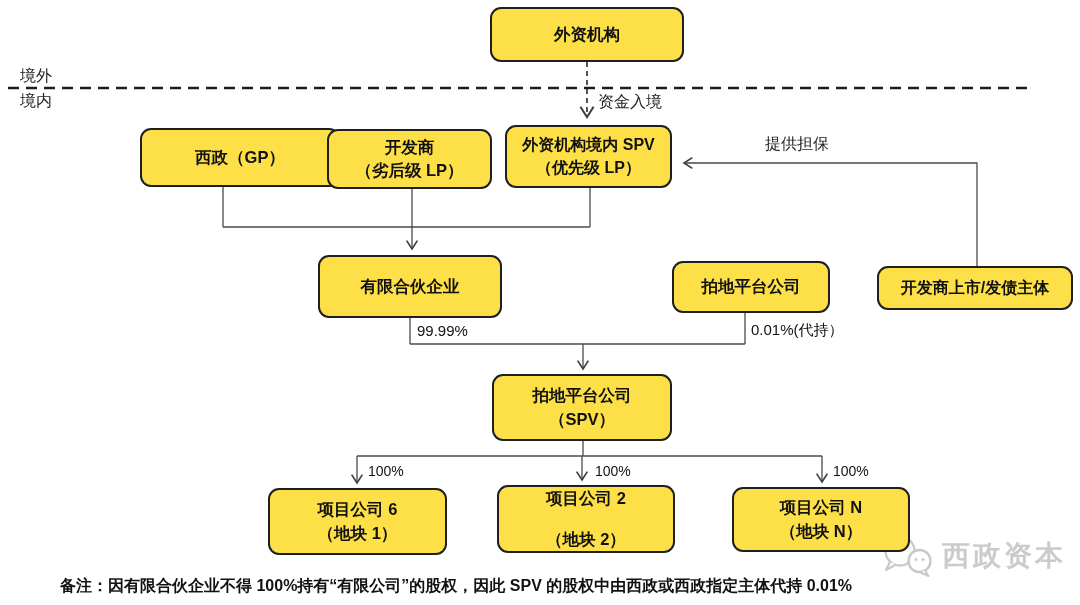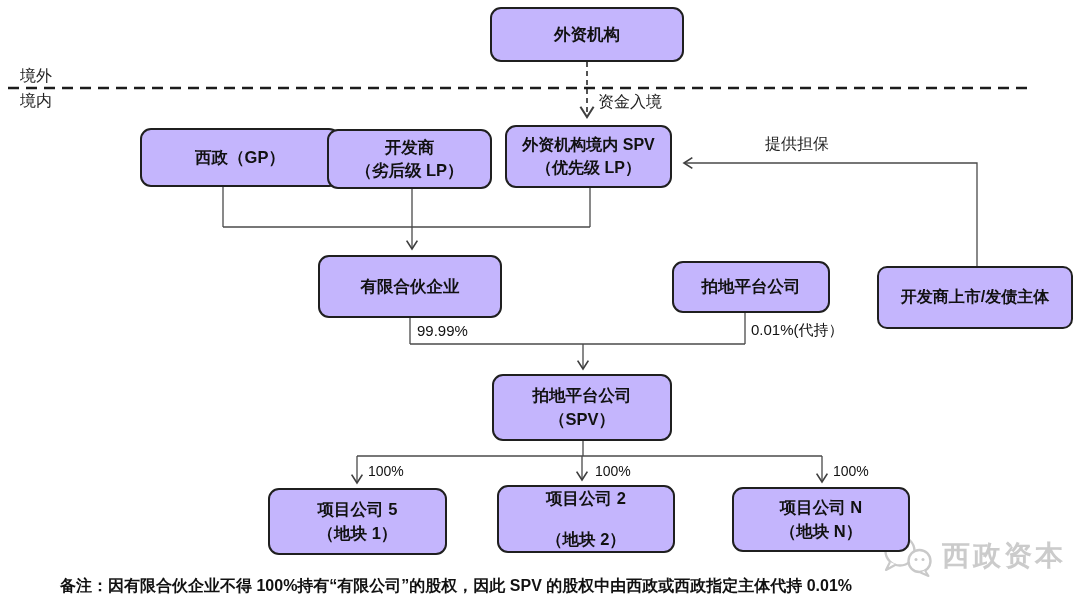--- a/index.html
+++ b/index.html
@@ -2,32 +2,32 @@
 <html><head>
 <meta charset="utf-8">
 <style>
   html,body{margin:0;padding:0;background:#ffffff;}
   #canvas{
     position:relative;width:1080px;height:605px;background:#ffffff;overflow:hidden;
     font-family:"Liberation Sans","DejaVu Sans",sans-serif;color:#111;
   }
   #wires{position:absolute;left:0;top:0;width:1080px;height:605px;}
   .box{
-    position:absolute;box-sizing:border-box;background:#c4b5fd;
+    position:absolute;box-sizing:border-box;background:#fde047;
     border:2.6px solid #1f1f1f;border-radius:11px;
     display:flex;flex-direction:column;align-items:center;justify-content:center;
     font-weight:bold;font-size:16.5px;line-height:1.42;text-align:center;z-index:2;
   }
   #b-foreign {left:490px;top:7px;  width:194px;height:55px;}
   #b-gp      {left:140px;top:128px;width:200px;height:59px;}
   #b-dev     {left:327px;top:129px;width:165px;height:60px;}
   #b-spv     {left:505px;top:125px;width:167px;height:63px;font-size:16px;}
   #b-lp      {left:318px;top:255px;width:184px;height:63px;}
   #b-xz2     {left:672px;top:261px;width:158px;height:52px;}
-  #b-listed  {left:877px;top:266px;width:196px;height:63px;font-size:16px;border-radius:10px;}
+  #b-listed  {left:877px;top:266px;width:196px;height:44px;font-size:16px;}
   #b-platform{left:492px;top:374px;width:180px;height:67px;}
   #b-p1      {left:268px;top:488px;width:179px;height:67px;}
   #b-p2      {left:497px;top:485px;width:178px;height:68px;justify-content:space-between;}
   #b-pn      {left:732px;top:487px;width:178px;height:65px;}
   .lbl{position:absolute;font-size:16px;font-weight:400;color:#222;white-space:nowrap;z-index:3;}
   #l-offshore {left:20px;top:66px;}
   #l-onshore  {left:20px;top:91px;}
   #l-capital  {left:598px;top:92px;}
   #l-guarantee{left:765px;top:134px;}
   .pct{font-size:15px;font-weight:400;color:#111;}
@@ -110,21 +110,21 @@
   <div class="box" id="b-listed">
     <span>开发商上市/发债主体</span>
   </div>
 
   <div class="box" id="b-platform">
     <span>拍地平台公司</span>
     <span>（SPV）</span>
   </div>
 
   <div class="box" id="b-p1">
-    <span>项目公司 5</span>
+    <span>项目公司 6</span>
     <span>（地块 1）</span>
   </div>
 
   <div class="box" id="b-p2">
     <span>项目公司 2</span>
     <span>（地块 2）</span>
   </div>
 
   <div class="box" id="b-pn">
     <span>项目公司 N</span>

